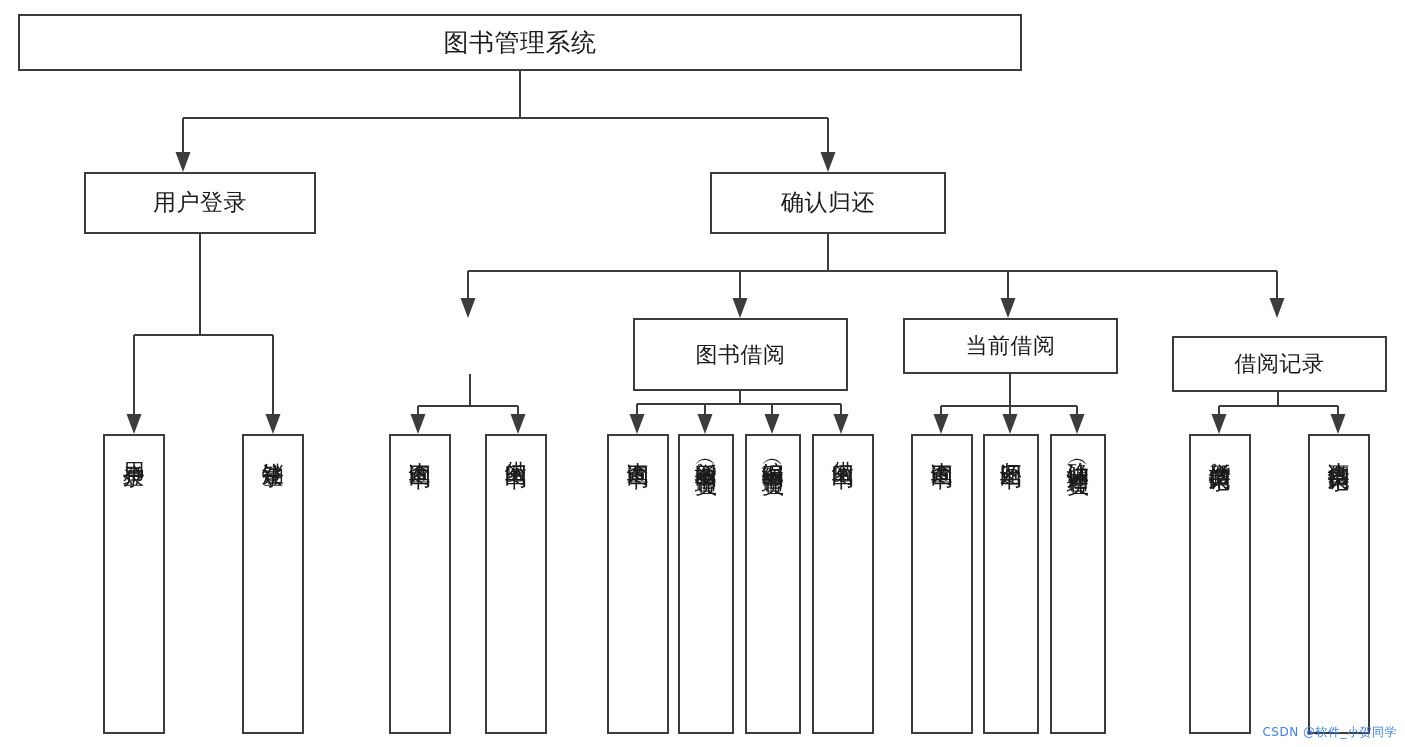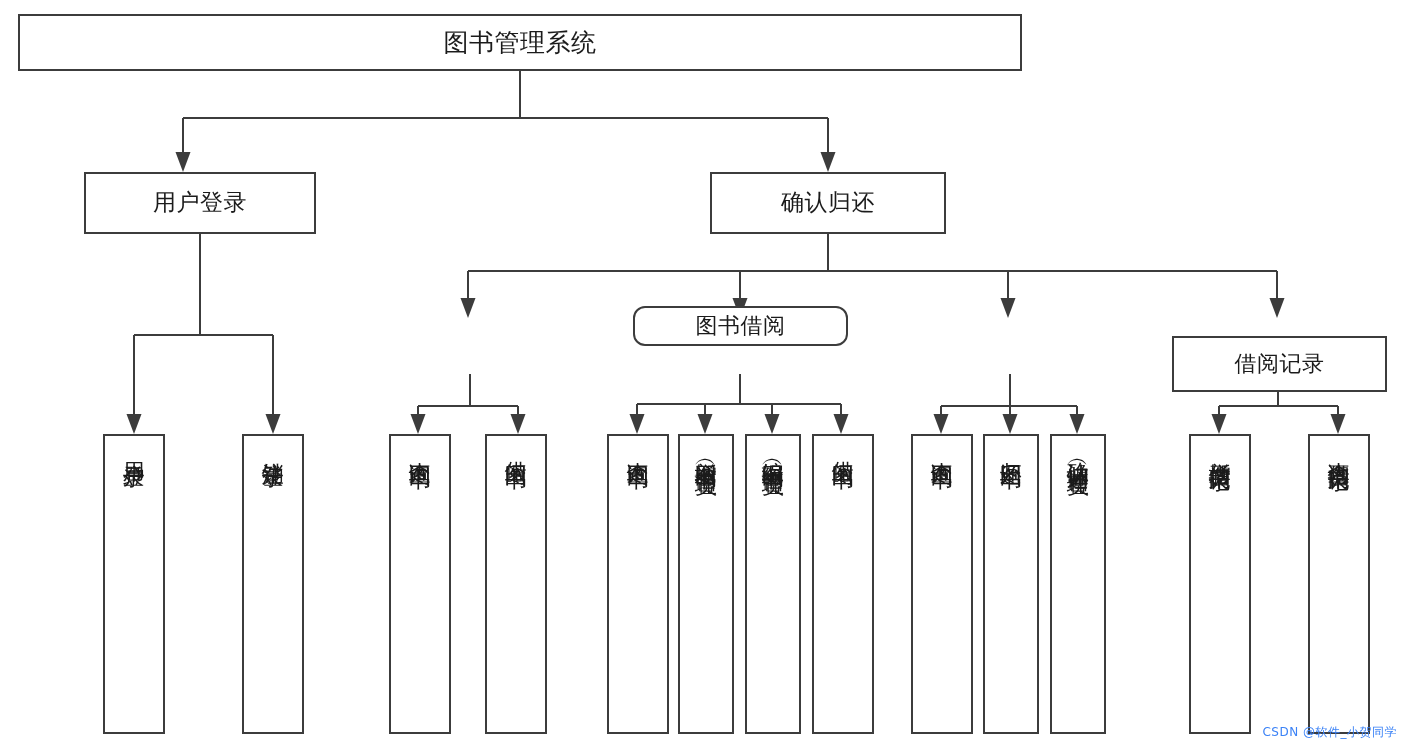--- a/index.html
+++ b/index.html
@@ -133,22 +133,25 @@
     <span class="label">图书管理系统</span>
   </div>
 
   <div class="node level1" style="left: 84px; top: 172px; width: 232px; height: 62px;">
     <span class="label">用户登录</span>
   </div>
   <div class="node level1" style="left: 710px; top: 172px; width: 236px; height: 62px;">
     <span class="label">确认归还</span>
   </div>
 
-  <div class="node level2" style="left: 633px; top: 306px; width: 215px; height: 40px; border-radius: 12px;">
+  <div class="node level2" style="left: 633px; top: 318px; width: 215px; height: 73px;">
     <span class="label">图书借阅</span>
+  </div>
+  <div class="node level2" style="left: 903px; top: 318px; width: 215px; height: 56px;">
+    <span class="label">当前借阅</span>
   </div>
   <div class="node level2" style="left: 1172px; top: 336px; width: 215px; height: 56px; align-items: center;">
     <span class="label">借阅记录</span>
   </div>
 
   <div class="node leaf" style="left: 103px; top: 434px; width: 62px; height: 300px;">
     <span class="label">用户登录</span>
   </div>
   <div class="node leaf" style="left: 242px; top: 434px; width: 62px; height: 300px;">
     <span class="label">注销登录</span>

